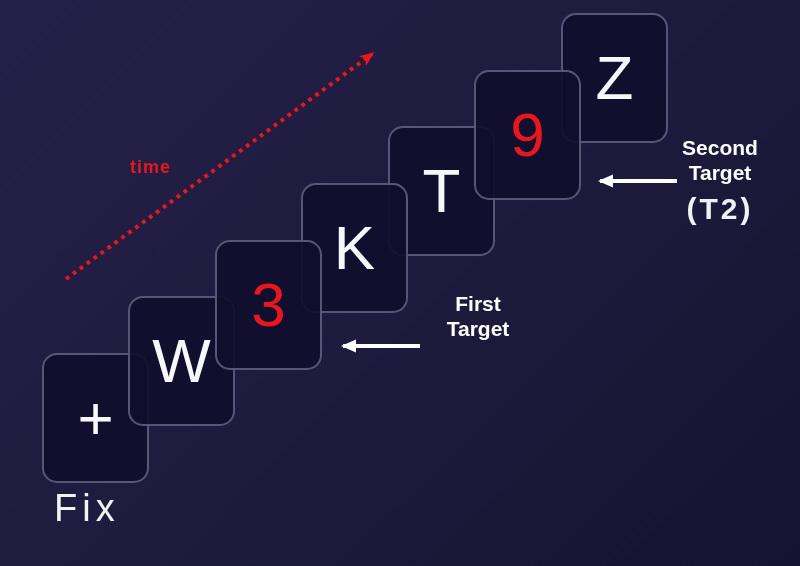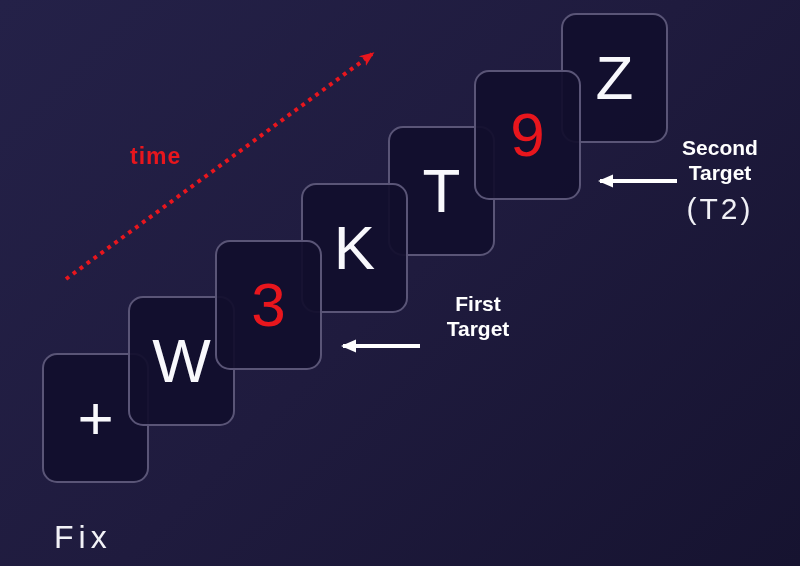--- a/index.html
+++ b/index.html
@@ -22,39 +22,39 @@
   .card .char{
     font-size:62px;
     font-weight:400;
     color:#f8f8fc;
     line-height:1;
     user-select:none;
   }
   .card-target .char{ color:#e8161d; }
 
   .fix-label{
-    position:absolute;left:54px;top:519px;
-    font-size:32px;font-weight:400;letter-spacing:5px;
+    position:absolute;left:54px;top:487px;
+    font-size:38px;font-weight:400;letter-spacing:5px;
     color:#f2f2f7;
   }
   .time-label{
-    position:absolute;left:130px;top:143px;
-    font-size:23px;font-weight:700;letter-spacing:1px;
+    position:absolute;left:130px;top:157px;
+    font-size:18px;font-weight:700;letter-spacing:1px;
     color:#e8161d;
   }
   .target-label{
     position:absolute;
     text-align:center;
     color:#ffffff;
   }
   .target-label .bold-line{
     font-size:21px;font-weight:700;line-height:25px;
   }
   .target-label .tag-line{
-    font-size:30px;font-weight:400;letter-spacing:3px;
+    font-size:30px;font-weight:700;letter-spacing:3px;
     margin-top:7px;color:#f0f0f5;
   }
   .t1-block{ left:424px;top:291px;width:108px;text-align:center; }
   .t2-block{ left:667px;top:135px;width:106px; }
 
   .arrows-layer{
     position:absolute;left:0;top:0;
     pointer-events:none;
   }
 </style>

